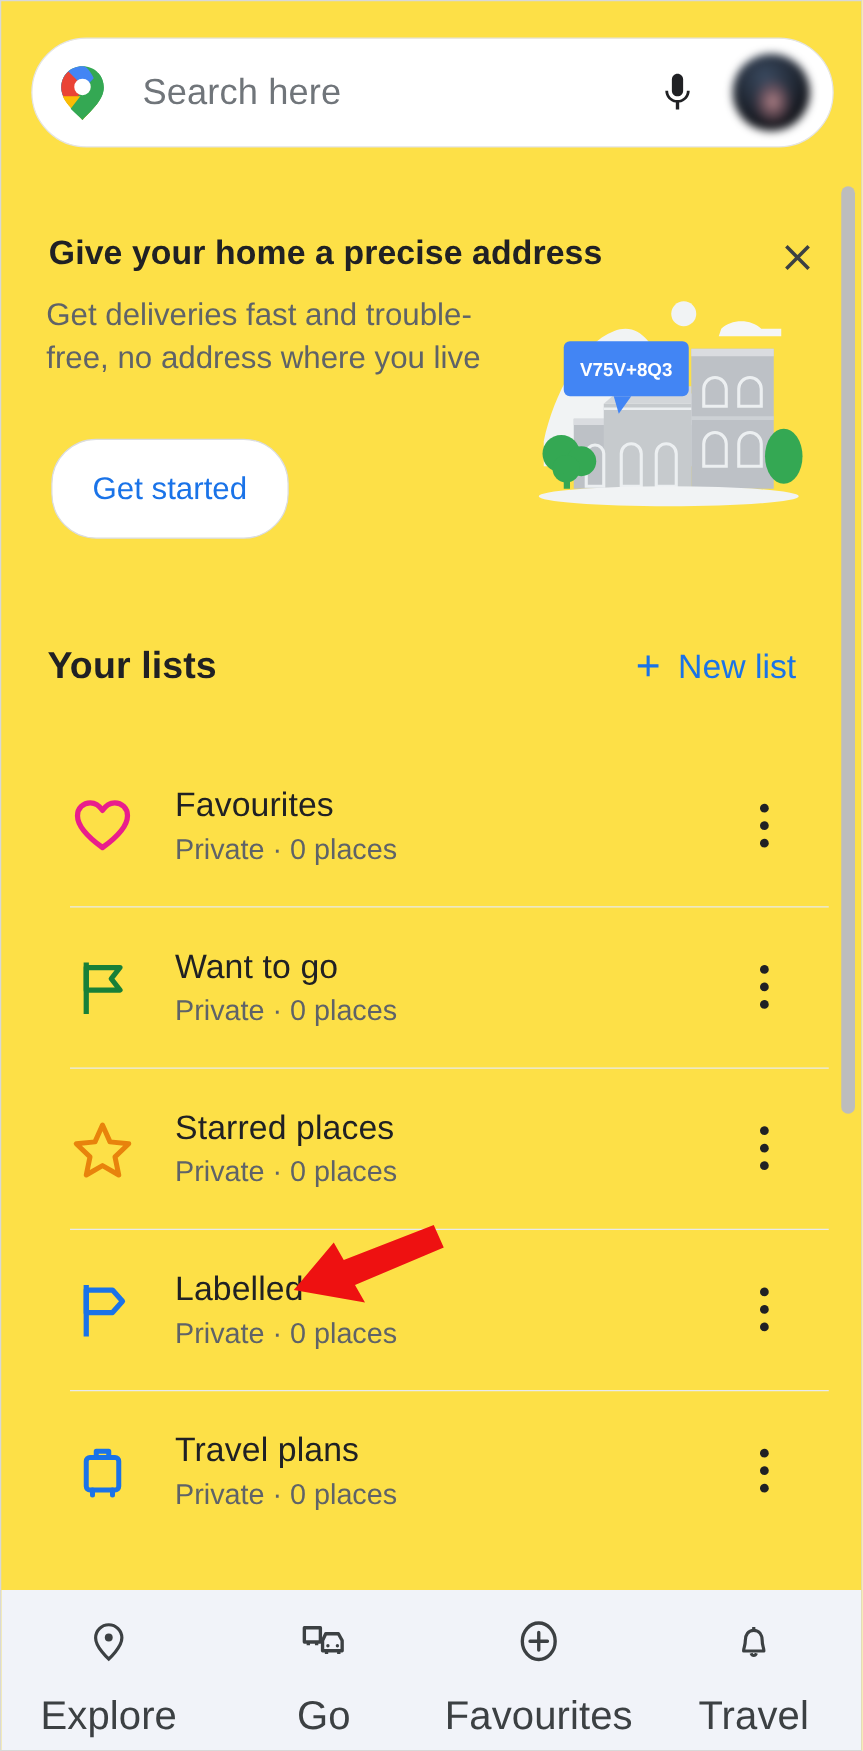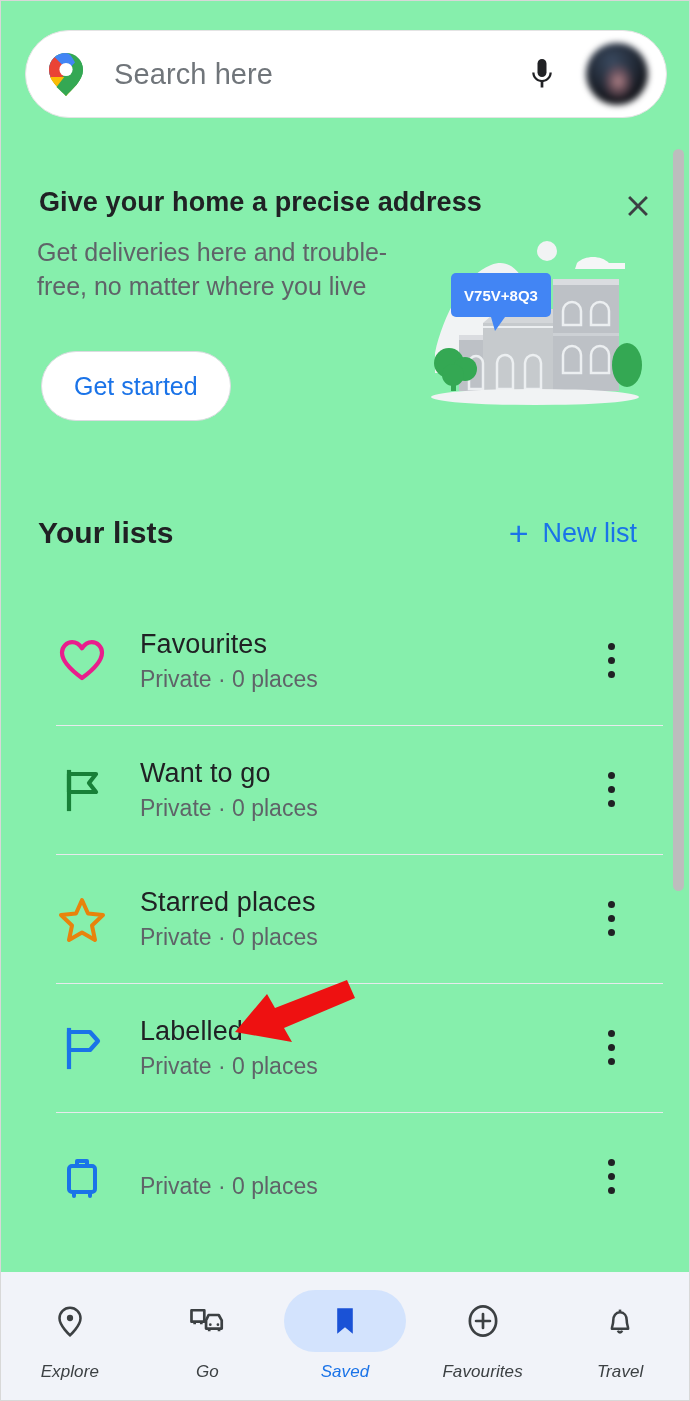--- a/index.html
+++ b/index.html
@@ -5,21 +5,21 @@
   * { box-sizing: border-box; margin: 0; padding: 0; }
   html, body {
     width: 690px; height: 1401px;
     font-family: "Liberation Sans", sans-serif;
     background: #ffffff;
     overflow: hidden;
   }
   #app {
     position: relative;
     width: 690px; height: 1401px;
-    background: #86efac;
+    background: #fde047;
     border: 1px solid #d8d8d8;
     overflow: hidden;
   }
 
   
   .searchbar {
     position: absolute;
     left: 24px; top: 29px;
     width: 642px; height: 88px;
     background: #fff;
@@ -60,21 +60,21 @@
     width: 46px; height: 46px;
     display: flex; align-items: center; justify-content: center;
   }
   .promo-close { top: 30px; }
   .promo-body {
     position: absolute; left: 36px; top: 82px; width: 390px;
     font-size: 25px; line-height: 34px; color: #5f6368;
   }
   .promo-cta {
     position: absolute; left: 40px; top: 198px;
-    padding: 0 32px; height: 70px;
+    padding: 0 32px; height: 80px;
     display: inline-flex; align-items: center;
     border: 1px solid #dadce0; border-radius: 36px;
     color: #1a73e8; font-size: 25px; font-weight: 500; background: #fff;
   }
   .promo-art { position: absolute; left: 424px; top: 70px; width: 222px; height: 200px; }
 
   
   .lists-head { position: absolute; left: 0; top: 495px; width: 662px; height: 80px; }
   .lists-title {
     position: absolute; left: 37px; top: 20px;
@@ -128,21 +128,21 @@
     flex: 1 1 0; height: 100%;
     display: flex; flex-direction: column; align-items: center; justify-content: center; gap: 10px;
     position: relative;
   }
   .navicon-wrap {
     width: 122px; height: 62px;
     display: flex; align-items: center; justify-content: center;
     border-radius: 32px;
   }
   .navitem.active .navicon-wrap { background: #d3e3fd; }
-  .navlabel { font-size: 17px; color: #3c4043; letter-spacing: .1px; font-style: italic; }
+  .navlabel { font-size: 32px; color: #3c4043; letter-spacing: .1px; }
   .navitem.active .navlabel { color: #1a73e8; font-weight: 500; }
 </style>
 </head>
 <body>
 
 <div id="app">
 
   <div class="searchbar">
     <span class="maps-pin">
       <svg viewBox="0 0 44 48" width="44" height="48">
@@ -164,21 +164,21 @@
     <span class="avatar"></span>
   </div>
 
   <div class="promo">
     <div class="promo-title">Give your home a precise address</div>
     <div class="promo-close">
       <svg viewBox="0 0 24 24" width="34" height="34">
         <path d="M19 6.41 17.59 5 12 10.59 6.41 5 5 6.41 10.59 12 5 17.59 6.41 19 12 13.41 17.59 19 19 17.59 13.41 12z" fill="#3c4043"></path>
       </svg>
     </div>
-    <div class="promo-body">Get deliveries here and trouble-free, no matter where you live</div>
+    <div class="promo-body">Get deliveries fast and trouble-free, no address where you live</div>
     <div class="promo-cta">Get started</div>
 
     <div class="promo-art">
       <svg viewBox="0 0 222 200" width="222" height="200">
 
         <path d="M10 130 C18 92 40 52 66 42 C86 34 96 52 104 66 C112 80 122 92 140 96 L140 150 L10 150 Z" fill="#f1f3f4"></path>
         <circle cx="122" cy="28" r="10" fill="#f1f3f4"></circle>
         <path d="M152 40 C160 32 176 32 184 40 L200 40 L200 46 L150 46 Z" fill="#f5f6f7"></path>
 
         <rect x="128" y="56" width="66" height="112" fill="#bdc1c6"></rect>
@@ -297,21 +297,21 @@
 
     <div class="list-row">
       <span class="row-icon">
         <svg viewBox="0 0 48 48" width="48" height="48">
           <rect x="11" y="13" width="26" height="26" rx="3" fill="none" stroke="#1A73E8" stroke-width="4"></rect>
           <path d="M19 13 L19 8 L29 8 L29 13" fill="none" stroke="#1A73E8" stroke-width="4" stroke-linejoin="round"></path>
           <path d="M16 39 L16 43 M32 39 L32 43" stroke="#1A73E8" stroke-width="4" stroke-linecap="round"></path>
         </svg>
       </span>
       <span class="row-text">
-        <br>
+        <span class="row-title">Travel plans</span><br>
         <span class="row-sub">Private · 0 places</span>
       </span>
       <span class="row-menu">
           <i></i>
           <i></i>
           <i></i>
         </span>
     </div>
 
   </div>
@@ -343,28 +343,20 @@
           <path d="M4.2 12.4v1.6M8.4 12.4v1.6"></path>
           <path d="M11.4 11.6 13 8.2h6.4l1.9 3.4v5.2h-9.9z"></path>
           <path d="M13.4 17v1.5M19.6 17v1.5"></path>
           <circle cx="14.1" cy="14.3" r=".85" fill="#3c4043" stroke="none"></circle>
           <circle cx="18.9" cy="14.3" r=".85" fill="#3c4043" stroke="none"></circle>
         </svg>
       </span>
       <span class="navlabel">Go</span>
     </div>
 
-    <div class="navitem active">
-      <span class="navicon-wrap">
-        <svg viewBox="0 0 24 24" width="34" height="34">
-          <path d="M6.5 3h11v18l-5.5-4.6L6.5 21z" fill="#1A52D6"></path>
-        </svg>
-      </span>
-      <span class="navlabel">Saved</span>
-    </div>
 
     <div class="navitem">
       <span class="navicon-wrap">
         <svg viewBox="0 0 24 24" width="38" height="38" fill="none" stroke="#3c4043" stroke-width="1.7">
           <ellipse cx="12" cy="12" rx="8.3" ry="9.2"></ellipse>
           <path d="M12 7.6v8.8M7.6 12h8.8" stroke-linecap="round"></path>
         </svg>
       </span>
       <span class="navlabel">Favourites</span>
     </div>

